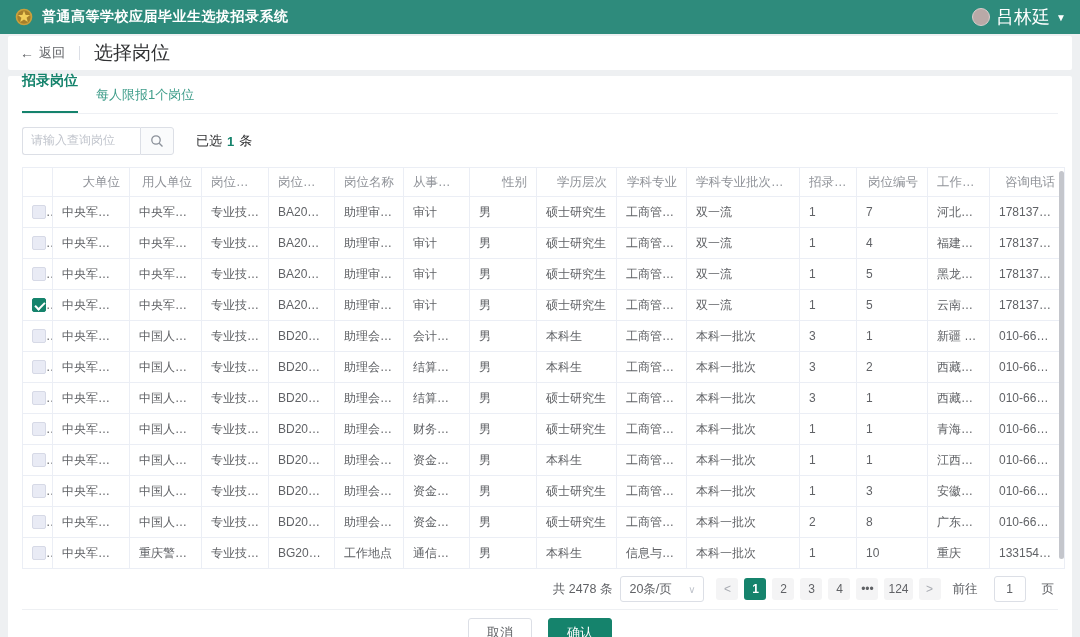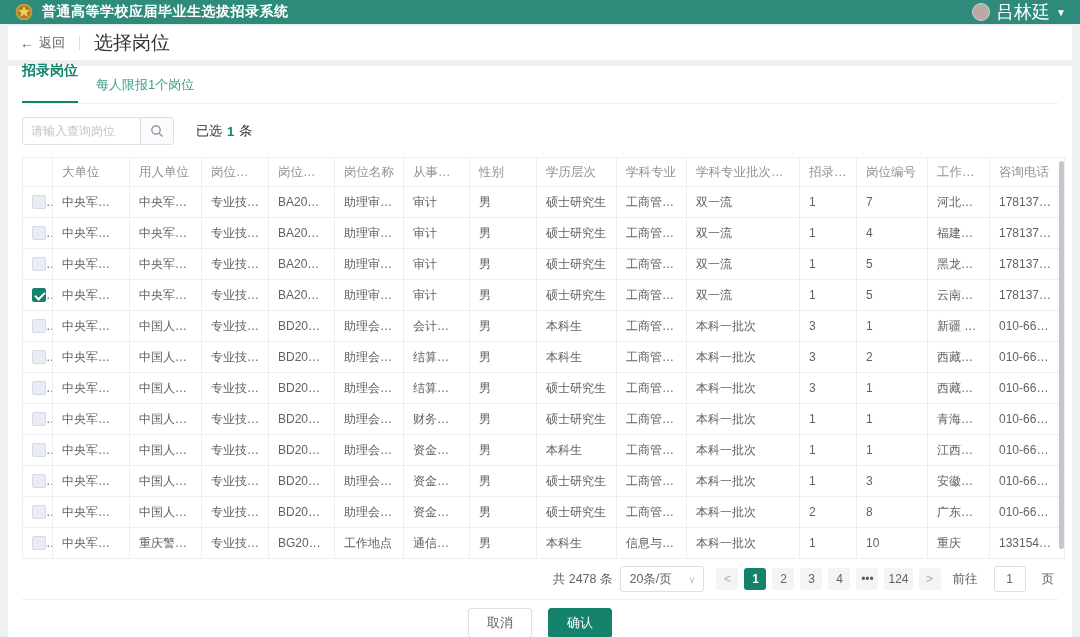--- a/index.html
+++ b/index.html
@@ -10,21 +10,21 @@
     --border:#ebeef5;
     --txt:#606266;
     --txt-light:#909399;
     --txt-dark:#303133;
   }
   *{margin:0;padding:0;box-sizing:border-box;}
   html,body{width:1080px;height:637px;overflow:hidden;}
   body{font-family:"Liberation Sans","DejaVu Sans",sans-serif;background:var(--page-bg);font-size:13px;color:var(--txt);}
 
   
-  .app-header{height:24px;background:var(--header-bg);display:flex;align-items:center;padding:0 14px;color:#fff;}
+  .app-header{height:34px;background:var(--header-bg);display:flex;align-items:center;padding:0 14px;color:#fff;}
   .logo{width:20px;height:20px;margin-right:8px;flex:0 0 auto;}
   .app-title{font-size:14px;font-weight:bold;letter-spacing:.5px;}
   .header-spacer{flex:1;}
   .user-box{display:flex;align-items:center;gap:6px;cursor:pointer;}
   .avatar{width:18px;height:18px;border-radius:50%;background:#b9a9a7;border:1px solid #d8cccb;}
   .user-name{font-size:18px;color:#fff;}
   .caret{font-size:10px;color:#fff;}
 
   
   .toolbar{height:34px;background:#fff;margin:2px 8px 0 8px;display:flex;align-items:center;padding:0 12px;border-radius:2px;}
@@ -34,31 +34,31 @@
   .page-title{font-size:19px;color:var(--txt-dark);font-weight:500;}
 
   
   .card{background:#fff;margin:6px 8px 0 8px;height:595px;border-radius:2px;padding:8px 14px 0 14px;display:flex;flex-direction:column;position:relative;}
 
   .tabs{display:flex;align-items:flex-end;gap:18px;border-bottom:1px solid #eef0f4;height:30px;}
   .tab-active{font-size:14px;font-weight:bold;color:var(--accent);padding-bottom:21px;border-bottom:2px solid var(--accent);cursor:pointer;}
   .tab-note{font-size:13px;color:var(--accent-light);padding-bottom:9px;}
 
   .search-row{display:flex;align-items:center;margin:13px 0 12px 0;height:28px;}
-  .search-input{width:118px;height:28px;border:1px solid #dcdfe6;border-right:none;border-radius:3px 0 0 3px;padding:0 8px;font-size:12px;color:var(--txt);outline:none;font-family:Liberation Sans, sans-serif;}
+  .search-input{width:118px;height:28px;border:1px solid #dcdfe6;border-right:none;border-radius:3px 0 0 3px;padding:0 8px;font-size:12px;color:var(--txt);outline:none;font-family:Liberation Mono, monospace;}
   .search-input::placeholder{color:#c0c4cc;}
   .search-btn{width:34px;height:28px;border:1px solid #dcdfe6;border-radius:0 3px 3px 0;background:#fafbfc;display:flex;align-items:center;justify-content:center;cursor:pointer;}
   .selected-info{margin-left:22px;font-size:13px;color:var(--txt-dark);display:flex;gap:5px;align-items:center;}
   .selected-count{color:var(--accent);font-weight:bold;}
 
   
   .table-wrap{position:relative;}
   table{border-collapse:collapse;table-layout:fixed;width:1042px;}
   th,td{border:1px solid var(--border);text-align:left;padding:0 9px;overflow:hidden;white-space:nowrap;text-overflow:ellipsis;}
-  th{height:29px;font-size:12.5px;font-weight:normal;color:var(--txt-light);background:#fff;}
+  th{height:29px;font-size:12.5px;font-weight:normal;color:var(--txt-light);background:#fff;text-align:right;}
   td{height:31px;font-size:12px;color:var(--txt);}
   .cb{display:inline-block;width:14px;height:14px;border-radius:2px;background:#e9ebf5;border:1px solid #d6d9e6;vertical-align:middle;cursor:pointer;position:relative;}
   .cb.checked{background:var(--accent);border-color:var(--accent);}
   .cb.checked::after{content:"";position:absolute;left:4px;top:1px;width:4px;height:8px;border:solid #fff;border-width:0 2px 2px 0;transform:rotate(45deg);}
   .vscroll{position:absolute;right:-6px;top:4px;width:5px;height:388px;background:#c4c6cc;border-radius:3px;}
 
   
   .pagination{display:flex;align-items:center;justify-content:flex-end;gap:8px;height:40px;font-size:12.5px;color:var(--txt);padding-right:4px;}
   .page-size-select{border:1px solid #dcdfe6;border-radius:3px;height:26px;display:flex;align-items:center;gap:10px;padding:0 8px;color:var(--txt);cursor:pointer;background:#fff;min-width:84px;justify-content:space-between;}
   .select-caret{color:#c0c4cc;font-size:10px;}

